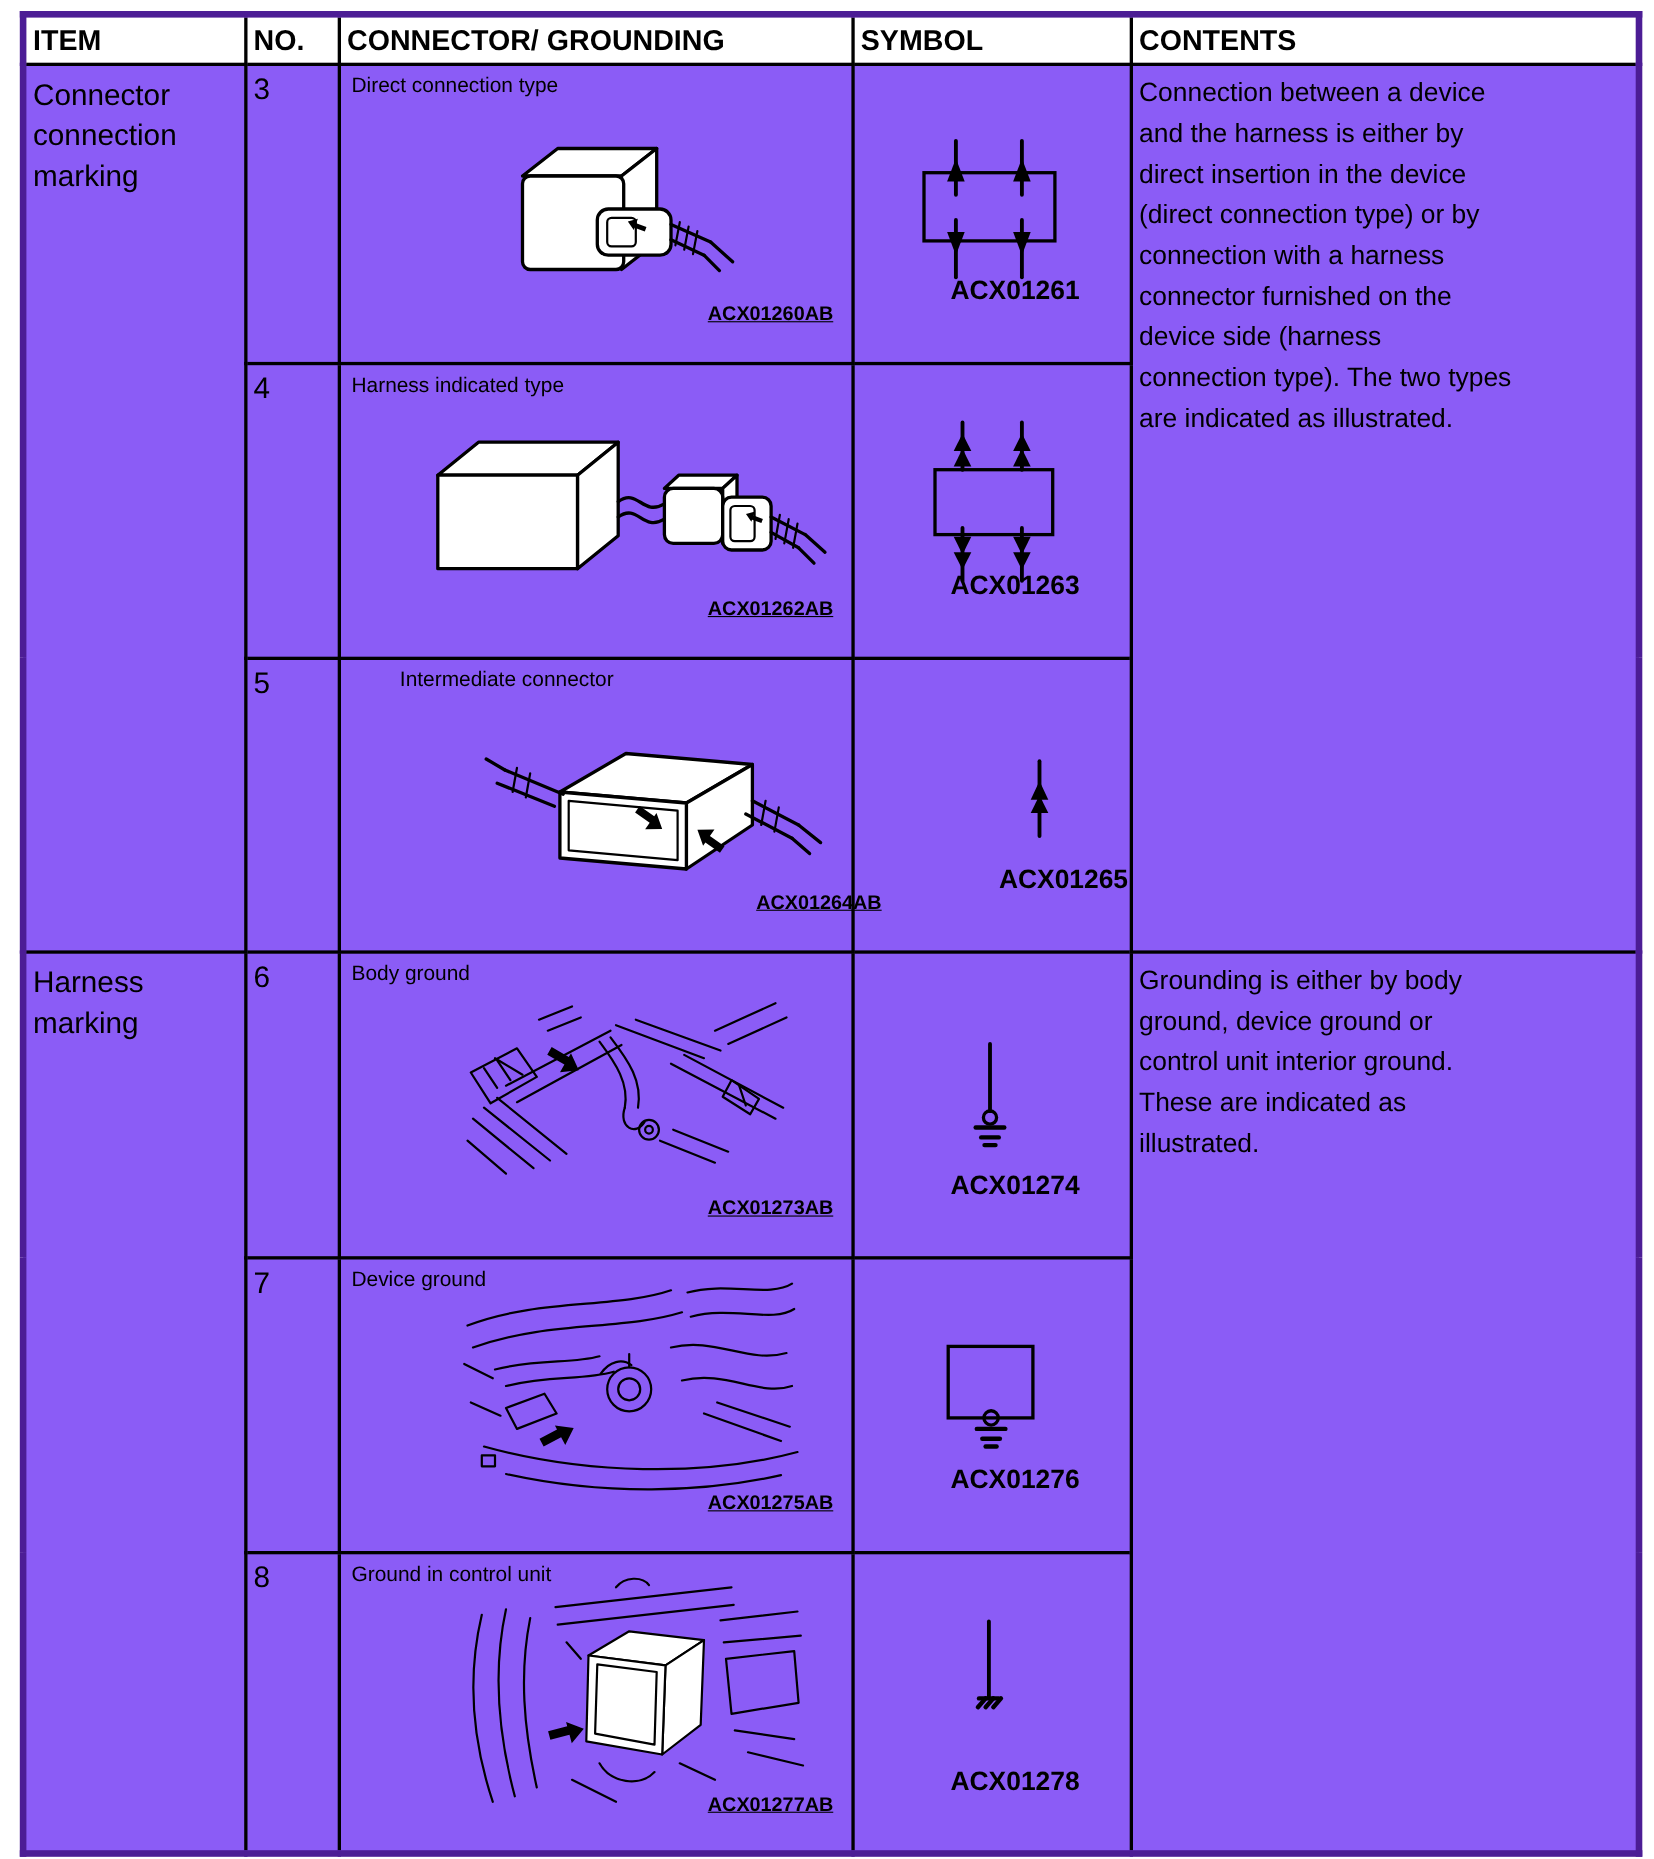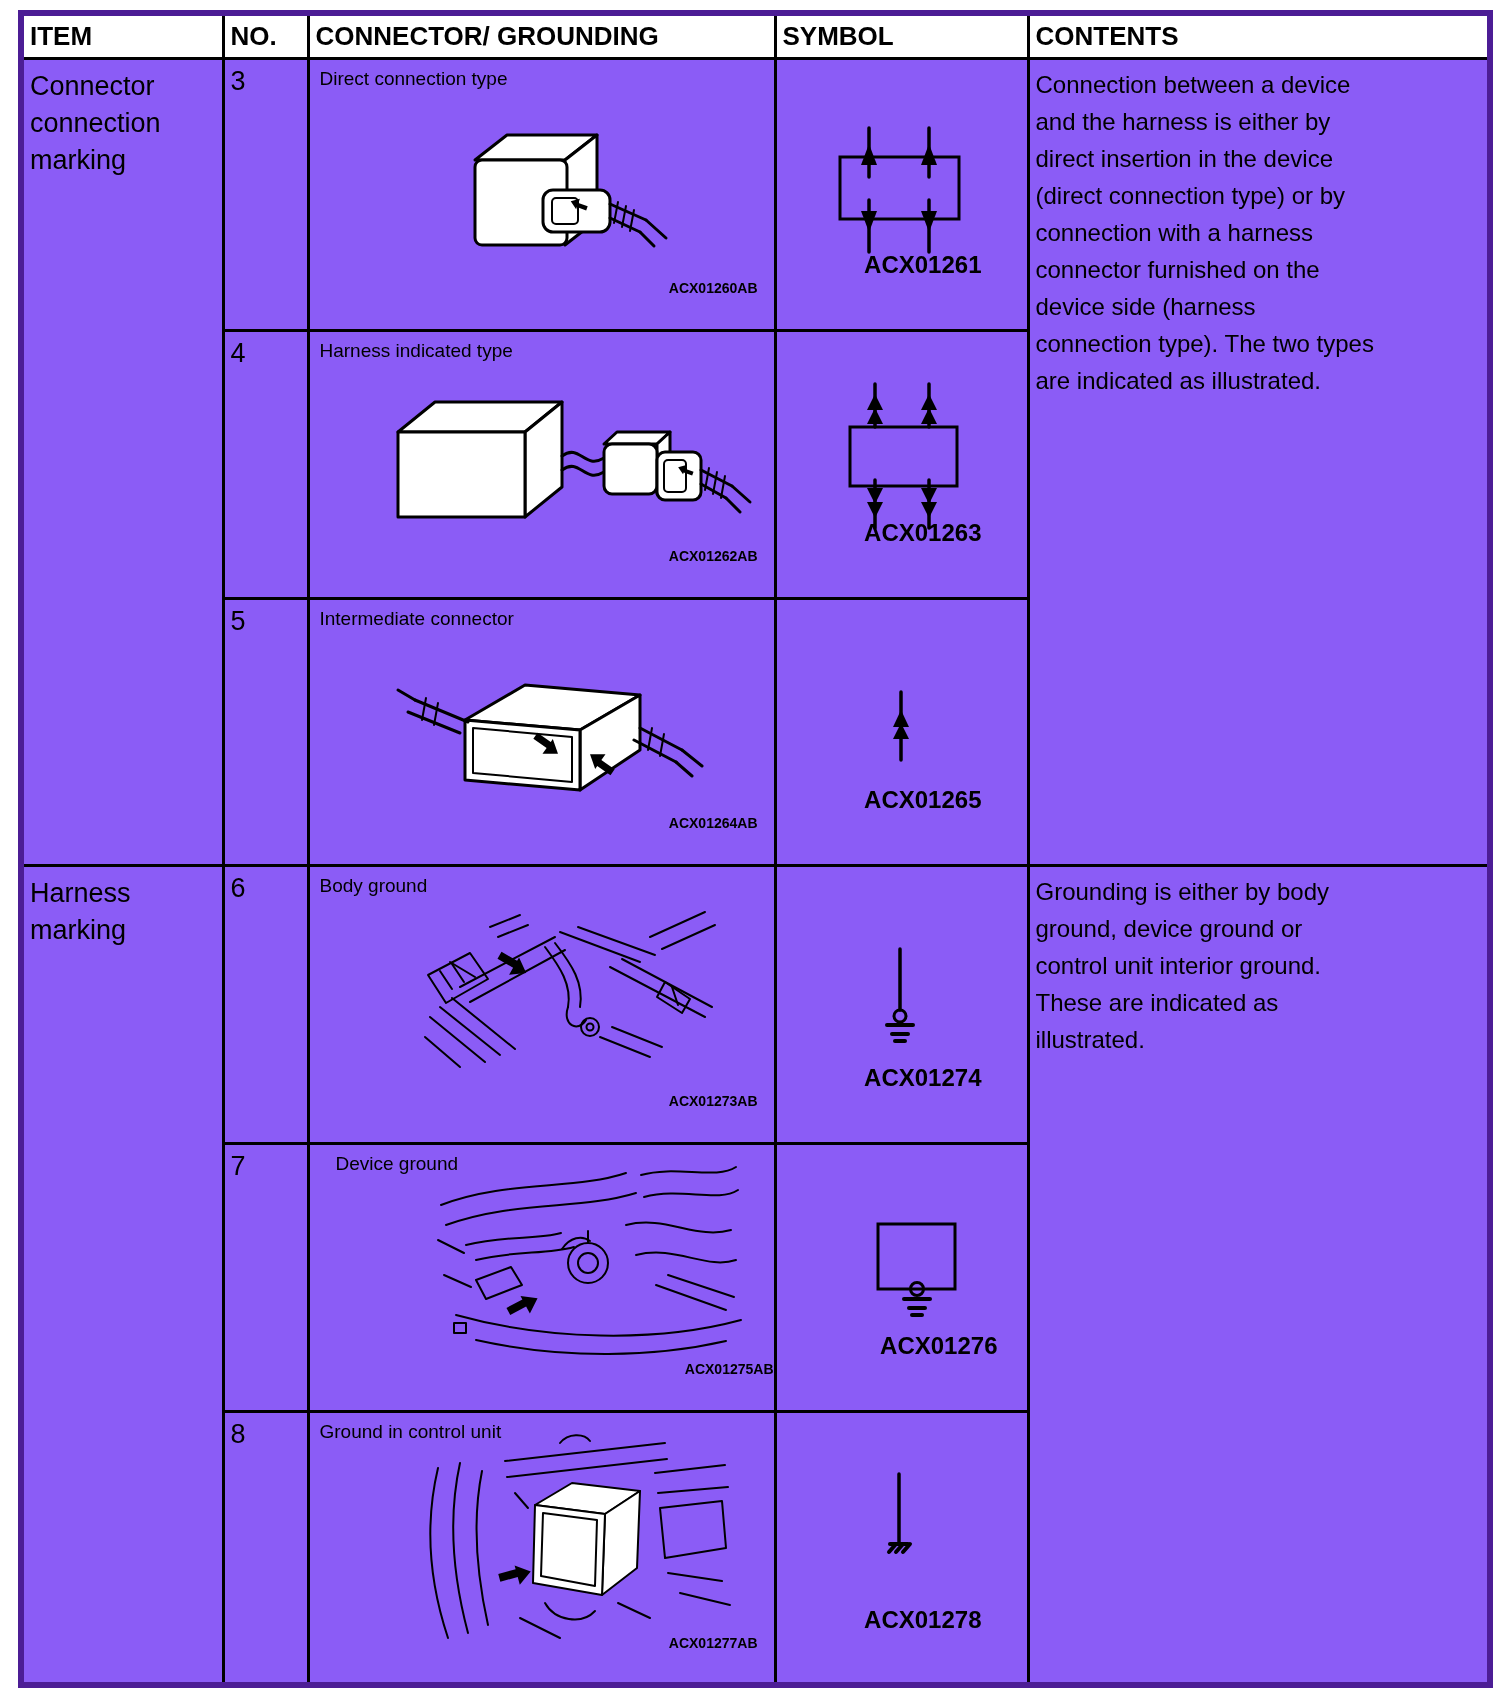--- a/index.html
+++ b/index.html
@@ -13,26 +13,26 @@
          font-size:26px;font-weight:bold;padding:2px 6px;vertical-align:middle;}
   td{vertical-align:top;background:#8b5cf6;}
   td.thickb{border-bottom:5px solid #000;}
   .item-cell{font-size:27px;line-height:37px;padding:8px 6px;white-space:pre-line;}
   .cont-cell{font-size:24px;line-height:37px;padding:6px 6px;white-space:pre-line;}
   .no-cell{font-size:27px;padding:6px 6px;}
   .fig-td,.sym-td{padding:0;}
   .cellbox{position:relative;width:100%;overflow:hidden;}
   .rA .cellbox{height:264px;}
   .rB .cellbox{height:260px;}
-  .rC .cellbox{height:259px;}
+  .rC .cellbox{height:259px;margin-left:44px;}
   .rD .cellbox{height:270px;}
-  .rE .cellbox{height:260px;margin-left:16px;}
+  .rE .cellbox{height:260px;}
   .rF .cellbox{height:266px;}
   .fig-label{position:absolute;left:10px;top:8px;font-size:19px;}
-  .fig-code{position:absolute;right:16px;bottom:28px;font-size:14px;font-weight:bold;}
+  .fig-code{position:absolute;right:16px;bottom:28px;font-size:18px;font-weight:bold;text-decoration:underline;}
   .sym-code{position:absolute;right:45px;bottom:45px;font-size:24px;font-weight:bold;}
   .cellbox svg{position:absolute;left:0;top:0;}
   .ln{fill:none;stroke:#000;stroke-width:3;stroke-linejoin:round;stroke-linecap:round;}
   .tn{fill:none;stroke:#000;stroke-width:2;stroke-linejoin:round;stroke-linecap:round;}
   .fc{fill:#fff;stroke:#000;stroke-width:3;stroke-linejoin:round;}
   .sb{fill:#000;stroke:none;}
   .sw{fill:none;stroke:#000;stroke-width:3.5;stroke-linecap:round;}
   .sr{fill:none;stroke:#000;stroke-width:3;}
   .gb{stroke:#000;stroke-width:4;fill:none;stroke-linecap:round;}
 </style>

